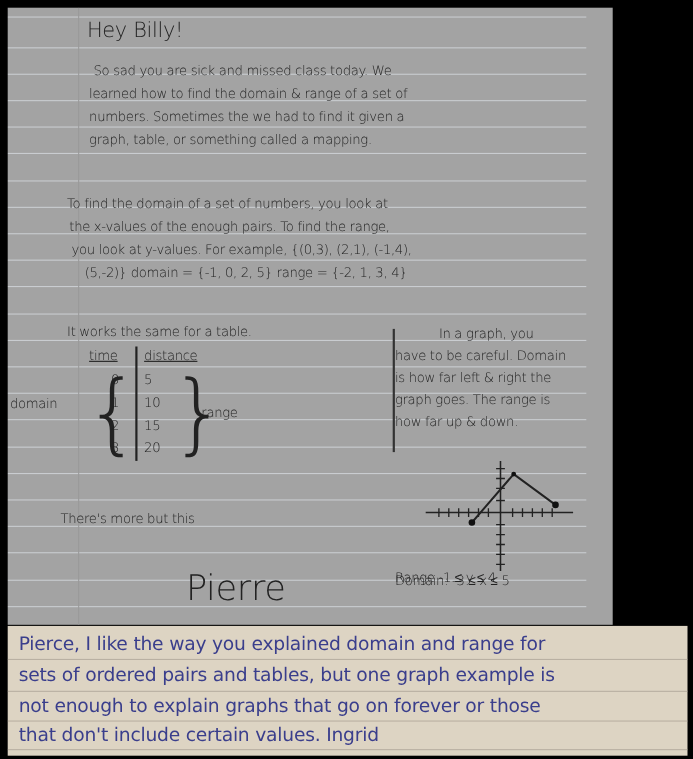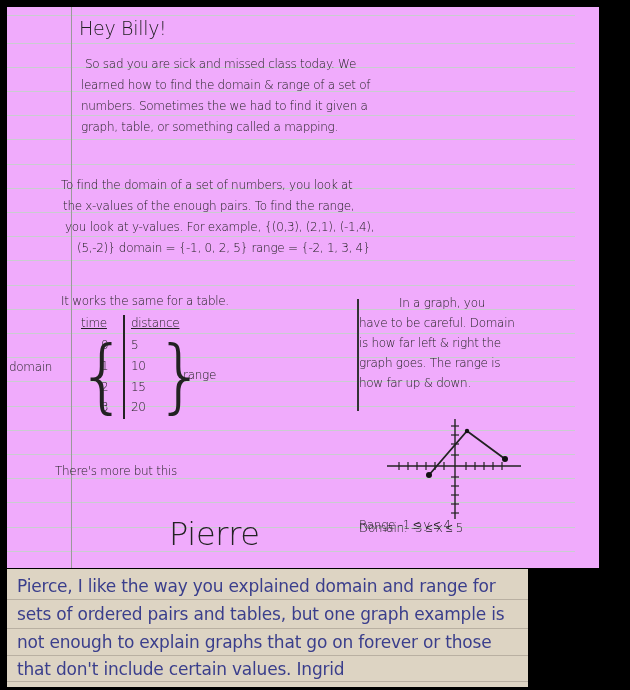--- a/index.html
+++ b/index.html
@@ -1,30 +1,30 @@
 <!DOCTYPE html>
 <html><head>
 <meta charset="utf-8">
 <style>
   html,body{margin:0;padding:0;}
   body{width:630px;height:690px;background:#000;position:relative;overflow:hidden;
        font-family:"DejaVu Sans",sans-serif;}
   .frame{position:absolute;left:3px;top:3px;width:624px;height:684px;background:#000;}
-  .paper{position:absolute;left:4px;top:4px;width:592px;height:561px;
-         background:#f0abfc;overflow:hidden;}
+  .paper{position:absolute;left:4px;top:4px;width:550px;height:561px;
+         background:#a3a3a3;overflow:hidden;}
   .rule{position:absolute;left:0;right:24px;height:1px;background:#c9ccd0;}
   .margin-line{position:absolute;left:64px;top:0;bottom:0;width:1px;background:#9a9a9a;}
   .hw{position:absolute;color:#222;font-family:"DejaVu Sans",sans-serif;
       letter-spacing:-0.3px;white-space:nowrap;font-weight:300;}
   .p{font-size:12px;line-height:21px;}
   .greet{font-size:19px;}
   .vline{position:absolute;width:1.5px;background:#222;}
   .divider{position:absolute;left:350px;top:292px;width:1.5px;height:112px;background:#333;}
-  .sticky{position:absolute;left:4px;top:566px;width:502px;height:118px;
-          background:#ddd4c3;overflow:hidden;padding-left:19px;}
+  .sticky{position:absolute;left:4px;top:566px;width:618px;height:118px;
+          background:#ddd4c3;overflow:hidden;}
   .sticky .srule{position:absolute;left:0;right:0;height:1px;background:#b9b0a2;}
   .sticky .line{position:absolute;left:10px;color:#3a3e8c;font-size:17px;
         white-space:nowrap;letter-spacing:-0.2px;font-family:"DejaVu Sans",sans-serif;}
 </style>
 </head>
 <body>
 
 <div class="frame">
   <div class="paper">
 

